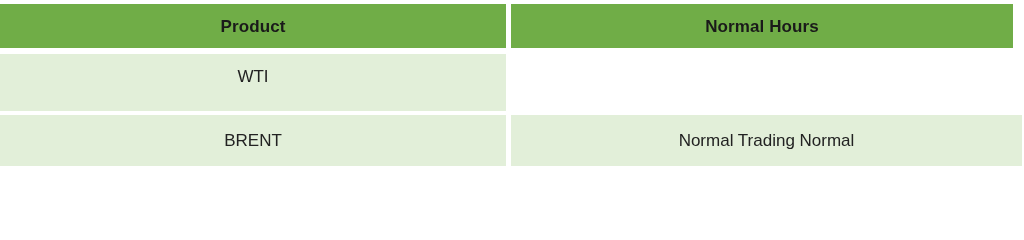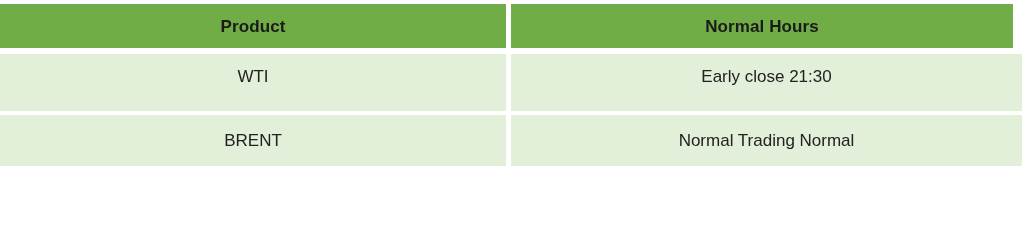--- a/index.html
+++ b/index.html
@@ -110,23 +110,20 @@
     <div class="header-cell col-right">
       <span class="cell-text">Normal Hours</span>
     </div>
   </div>
 
   <div class="row body-row body-row-1">
     <div class="body-cell col-left">
       <span class="cell-text">WTI</span>
     </div>
     <div class="col-gap"></div>
-    <div class="body-cell col-right">
-      <span class="cell-text">Early close 21:30</span>
-    </div>
   </div>
 
   <div class="row body-row body-row-2">
     <div class="body-cell col-left">
       <span class="cell-text">BRENT</span>
     </div>
     <div class="col-gap"></div>
     <div class="body-cell col-right">
       <span class="cell-text">Normal Trading Normal</span>
     </div>

